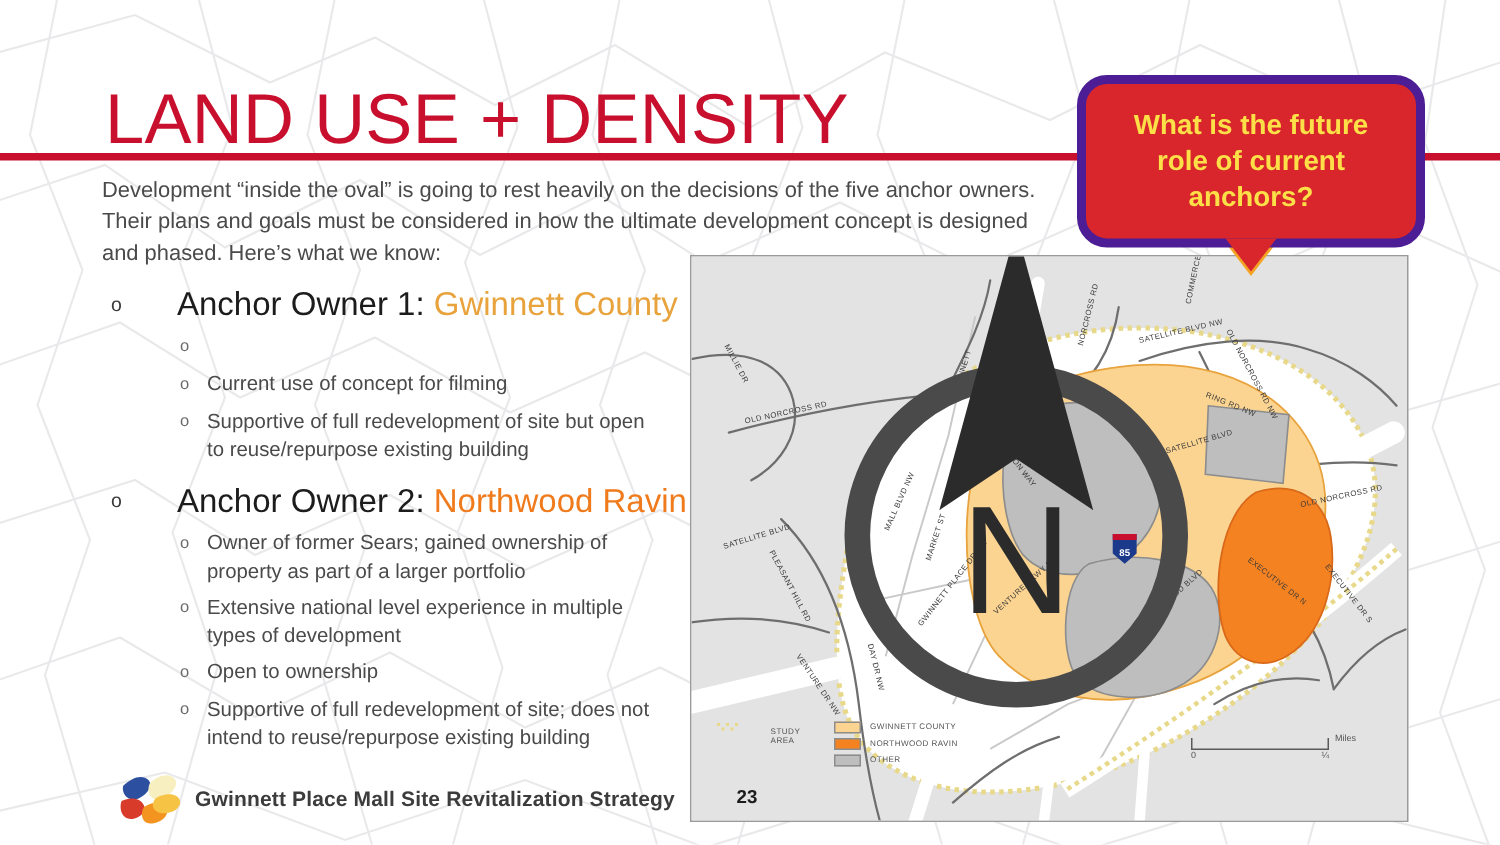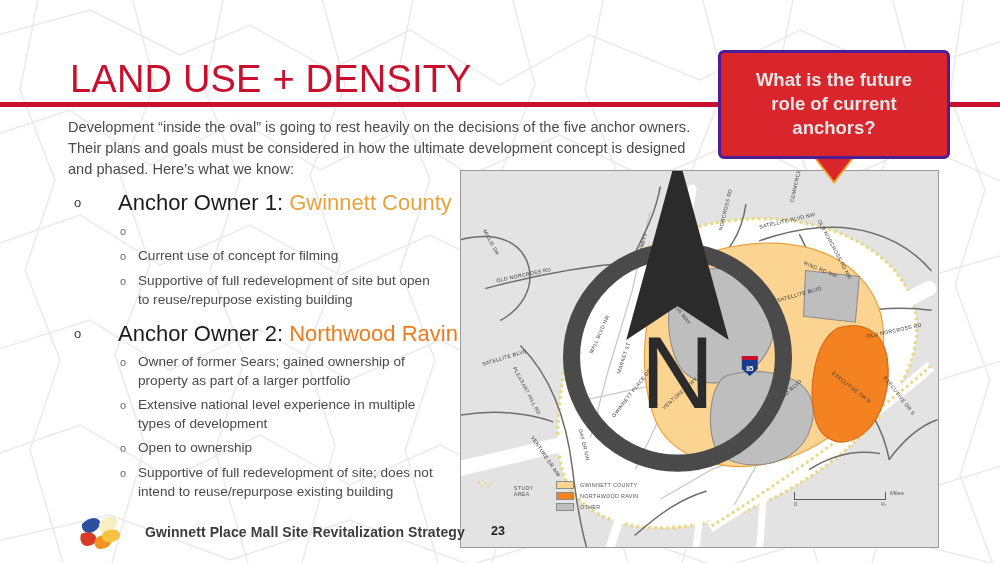--- a/index.html
+++ b/index.html
@@ -12,21 +12,21 @@
   .slide{position:absolute;inset:0;overflow:hidden;}
 
   
   .bg-watermark{position:absolute;inset:0;z-index:0;opacity:1;}
   .bg-watermark svg{width:100%;height:100%;display:block;}
 
   
   .title-wrap{position:absolute;left:0;top:56px;width:1000px;height:56px;z-index:3;}
   .title{
     position:absolute;left:70px;top:-2px;
-    font-size:38px;font-weight:400;letter-spacing:.2px;
+    font-size:47px;font-weight:400;letter-spacing:.2px;
     color:#C8102E;line-height:50px;white-space:nowrap;
     font-family:"Liberation Sans",sans-serif;
   }
   .title-rule{position:absolute;left:0;top:46px;width:1000px;height:5px;background:#C8102E;}
 
   
   .intro{
     position:absolute;left:68px;top:117px;width:628px;z-index:3;
     font-size:14.6px;line-height:21px;color:#4a4a4a;
   }
@@ -39,23 +39,23 @@
   .lvl1 .accent-gold{color:#E8A33D;}
   .lvl1 .accent-orange{color:#F07B1D;}
   .lvl2{display:flex;align-items:flex-start;margin:6px 0 0 46px;}
   .lvl2 .mark{width:18px;flex:0 0 18px;font-size:11px;line-height:19px;color:#6a6a6a;}
   .lvl2 .txt{font-size:13.6px;line-height:18.5px;color:#4a4a4a;max-width:300px;}
   .grp2{margin-top:11px;}
 
   
   .callout{position:absolute;left:718px;top:50px;width:232px;z-index:6;}
   .callout-body{
-    background:#D8262C;border:3px solid #4c1d95;border-radius:6px;
+    background:#D8262C;border:6px solid #4c1d95;border-radius:20px;
     padding:15px 16px 16px;text-align:center;
-    color:#e5e5e5;font-size:18.5px;line-height:24px;font-weight:bold;
+    color:#fde047;font-size:18.5px;line-height:24px;font-weight:bold;
     box-sizing:border-box;
   }
   .callout-tail{position:absolute;left:50%;transform:translateX(-50%);top:109px;width:0;height:0;
     border-left:17px solid transparent;border-right:17px solid transparent;
     border-top:22px solid #D8262C;filter:drop-shadow(0 2px 0 rgba(244,164,37,0));}
   .callout-tail-border{position:absolute;left:50%;transform:translateX(-50%);top:108px;width:0;height:0;
     border-left:20px solid transparent;border-right:20px solid transparent;
     border-top:26px solid #F4A425;z-index:-1;}
 
   
@@ -72,21 +72,21 @@
   .legend .row{display:flex;align-items:center;gap:6px;font-size:5.4px;letter-spacing:.3px;color:#555;}
   .legend .sw{width:18px;height:8px;border:1px solid #8d8d8d;box-sizing:border-box;}
 
   .scalebar{position:absolute;right:52px;bottom:40px;width:92px;}
   .scalebar .bar{height:7px;border:1px solid #5a5a5a;border-top:none;}
   .scalebar .lbls{display:flex;justify-content:space-between;font-size:6px;color:#555;margin-top:1px;}
   .scalebar .unit{position:absolute;right:-18px;top:-2px;font-size:6px;color:#555;}
   .northarrow{position:absolute;right:22px;bottom:36px;width:22px;height:22px;}
 
   
-  .footer{position:absolute;left:78px;top:512px;display:flex;align-items:center;gap:23px;z-index:5;}
+  .footer{position:absolute;left:78px;top:512px;display:flex;align-items:center;gap:8px;z-index:5;}
   .footer .logo{width:44px;height:40px;}
   .footer .ftxt{font-size:14px;font-weight:bold;color:#3c3c3c;letter-spacing:.1px;}
 </style>
 </head>
 <body>
 
 <div class="slide">
 
   <div class="bg-watermark">
     <svg viewBox="0 0 1000 563" preserveAspectRatio="none" aria-hidden="true">

